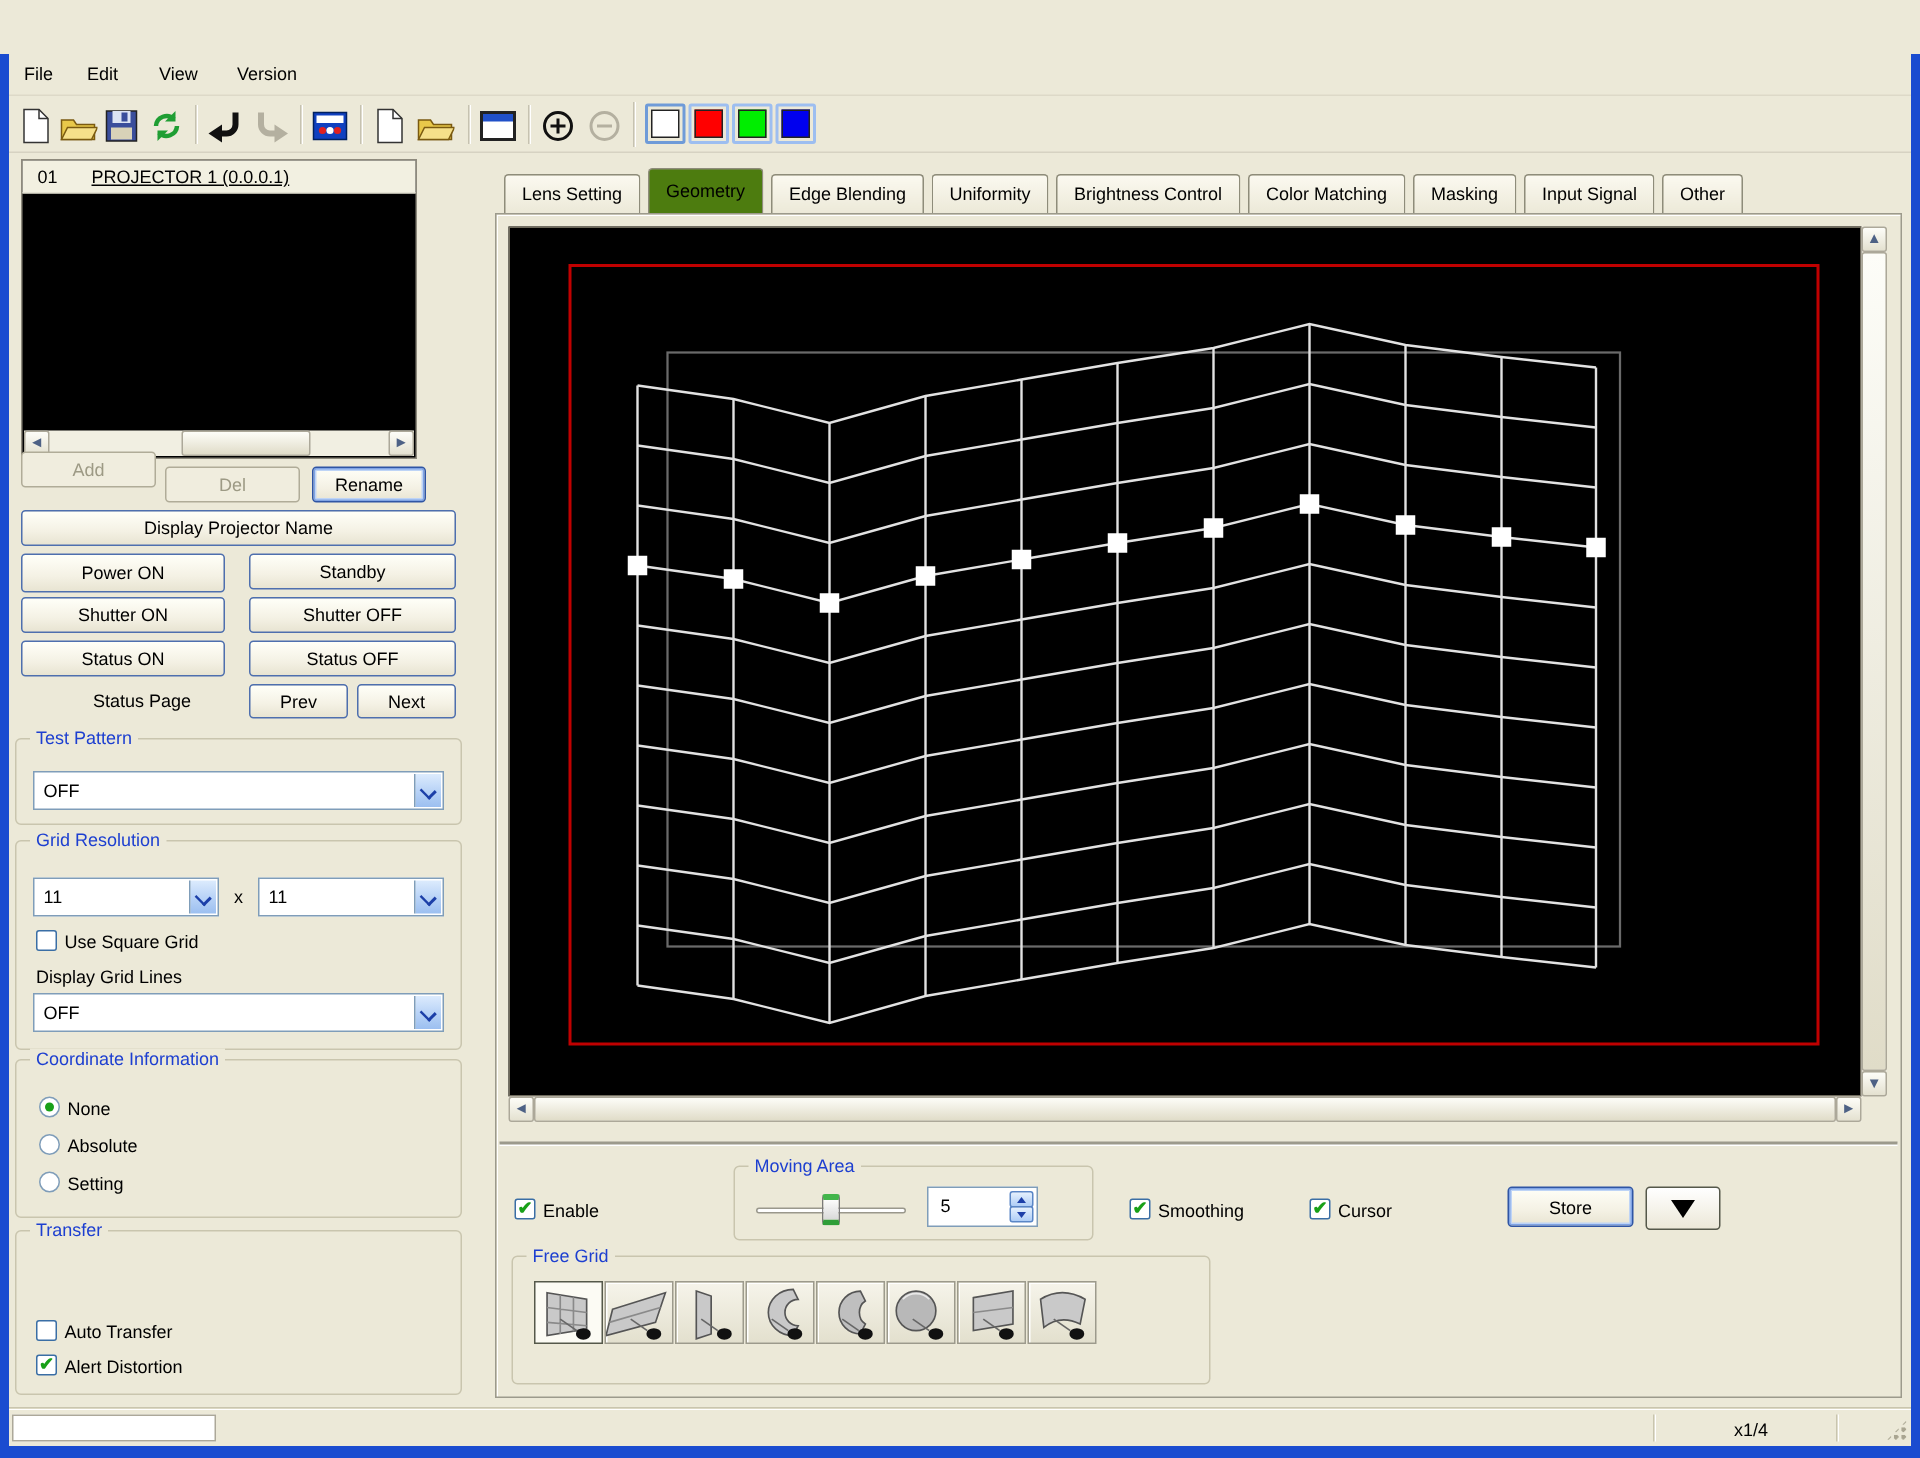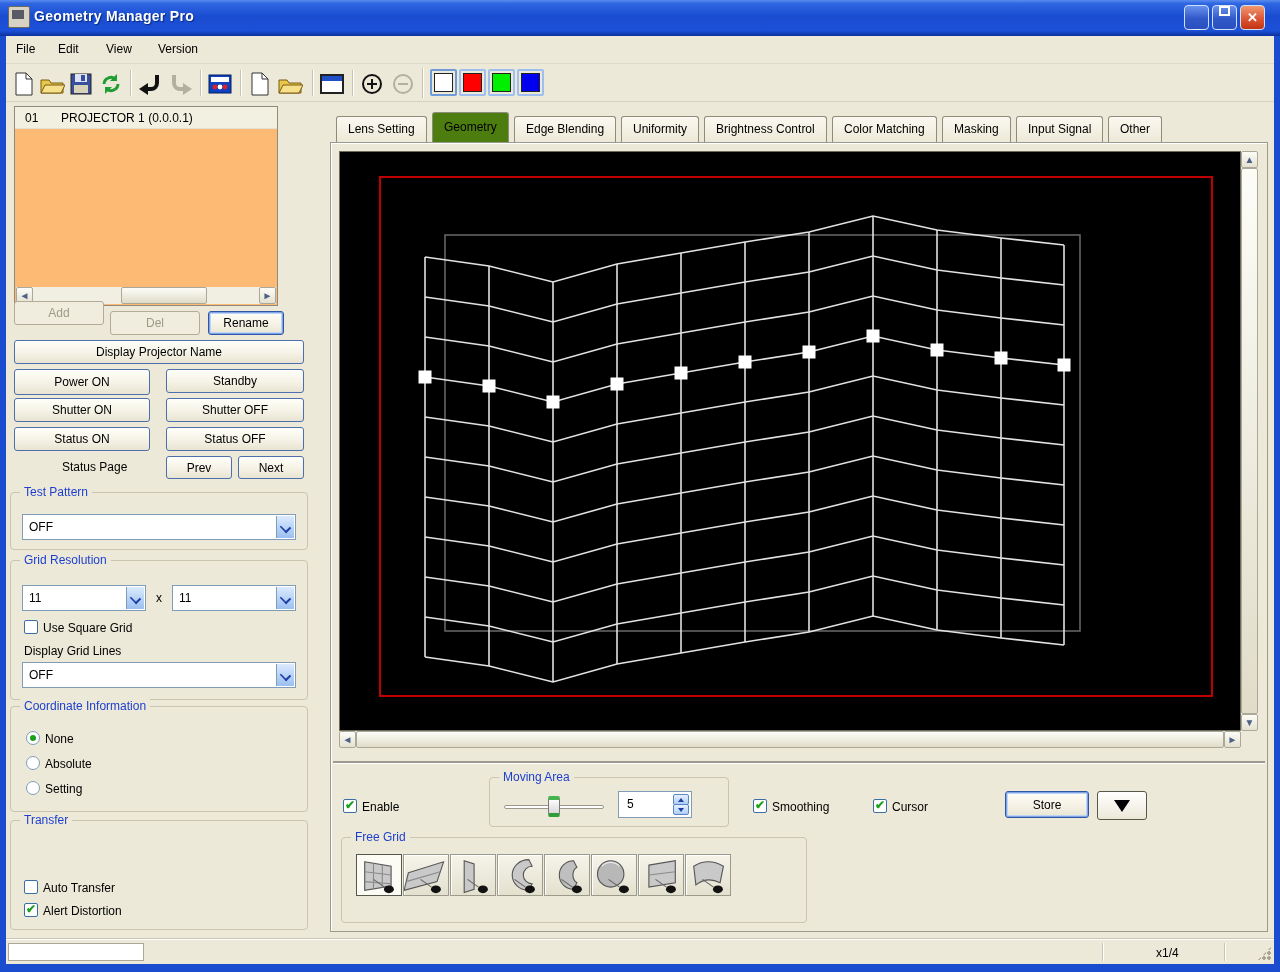--- a/index.html
+++ b/index.html
@@ -39,21 +39,21 @@
   .radio { position:absolute; width:14px; height:14px; background:#fff; border:1px solid #7F9DB9; border-radius:50%; }
   .radio.on::after { content:""; position:absolute; left:3px; top:3px; width:6px; height:6px; border-radius:50%; background:#19A019; }
   .lbl { position:absolute; font-size:12px; white-space:nowrap; }
   .combo { position:absolute; height:26px; background:#fff; border:1px solid #7F9DB9; }
   .combo .val { position:absolute; left:6px; top:5px; font-size:12px; }
   .combo .drop { position:absolute; right:1px; top:1px; bottom:1px; width:18px; border-left:1px solid #7F9DB9;
     background:linear-gradient(180deg,#DCEBFD 0%,#BAD4F7 50%,#9CBFF0 100%); }
   .combo .drop::after { content:""; position:absolute; left:4px; top:7px; width:7px; height:7px; border-right:2px solid #1C3FA8; border-bottom:2px solid #1C3FA8; transform:rotate(45deg) scale(1,.8); }
 
   
-  .list-box { position:absolute; left:14px; top:106px; width:264px; height:200px; background:#fdba74; border:1px solid #8E8A7D; }
+  .list-box { position:absolute; left:14px; top:106px; width:264px; height:200px; background:#000000; border:1px solid #8E8A7D;text-decoration:underline; }
   .list-row { height:22px; line-height:22px; font-size:12px; white-space:nowrap; }
   .list-row.sel { background:#F2F0E1; border-bottom:1px solid #E4E1D2; }
   .list-row .rid { display:inline-block; margin-left:10px; width:36px; }
   .hscroll { position:absolute; left:1px; right:1px; bottom:1px; height:17px; background:#F1EFE2; }
   .sb-btn { position:absolute; width:17px; height:17px; background:linear-gradient(180deg,#FDFDF8,#E4E1D0); border:1px solid #ACA899; border-radius:2px; color:#4D6185; font-size:10px; line-height:15px; text-align:center; font-weight:bold;}
   .sb-thumb { position:absolute; background:linear-gradient(180deg,#FDFDF8,#E0DCC8); border:1px solid #ACA899; border-radius:2px; }
 
   
   .tabstrip { position:absolute; left:330px; top:112px; width:940px; height:31px; }
   .tab { position:absolute; top:4px; height:26px; border:1px solid #8E8C7A; border-bottom:none; border-radius:3px 3px 0 0;
@@ -86,31 +86,20 @@
   .sb-div { position:absolute; top:4px; width:1px; height:18px; background:#C9C5AE; box-shadow:1px 0 0 #fff; }
   .grip { position:absolute; right:2px; bottom:3px; width:15px; height:15px;
     background-image:radial-gradient(circle at 2px 2px,#A9A591 1.6px,transparent 1.6px);
     background-size:5px 5px; clip-path:polygon(100% 0,100% 100%,0 100%); }
 </style>
 </head>
 <body>
 
 <div id="window">
 
-  <div class="titlebar">
-    <span class="app-icon"></span>
-    <span class="title-text">Geometry Manager Pro</span>
-    <div class="cap-btn" style="left:1184px;">
-        <span style="display:block;margin-top:6px;">_</span>
-      </div>
-    <div class="cap-btn" style="left:1212px;">
-        <span style="display:block;width:11px;height:10px;border:2px solid #fff;margin:0 auto;"></span>
-      </div>
-    <div class="cap-btn close" style="left:1240px;"><span>✕</span></div>
-  </div>
   <div class="border-blue" style="left:0;top:36px;width:6px;height:936px;"></div>
   <div class="border-blue" style="left:1274px;top:36px;width:6px;height:936px;"></div>
   <div class="border-blue" style="left:0;top:964px;width:1280px;height:8px;"></div>
 
   <div class="menubar">
     <span class="menu-item" style="left:10px;">File</span>
     <span class="menu-item" style="left:52px;">Edit</span>
     <span class="menu-item" style="left:100px;">View</span>
     <span class="menu-item" style="left:152px;">Version</span>
   </div>

